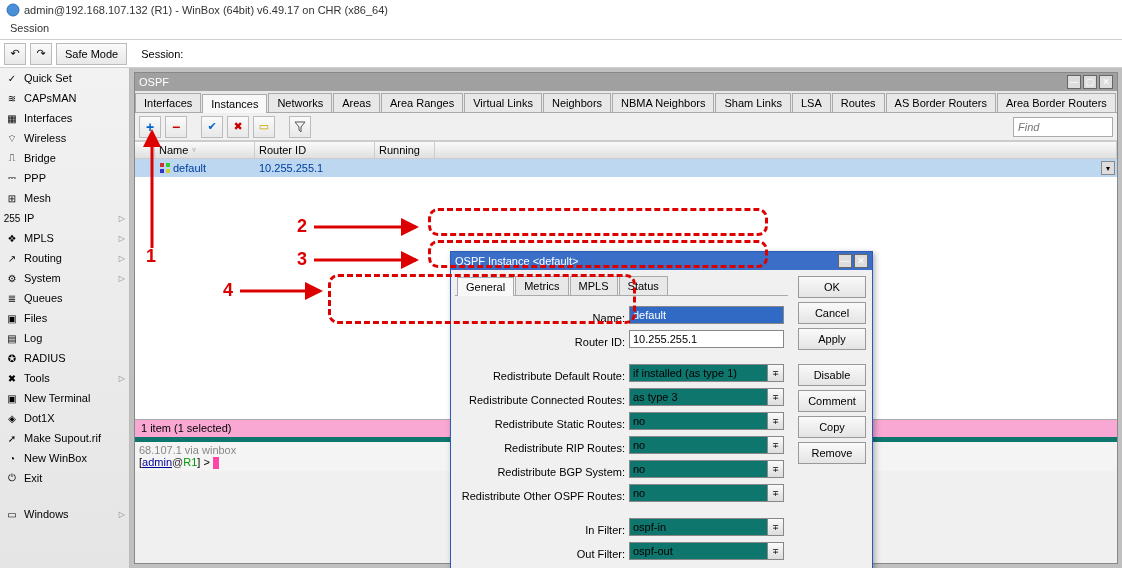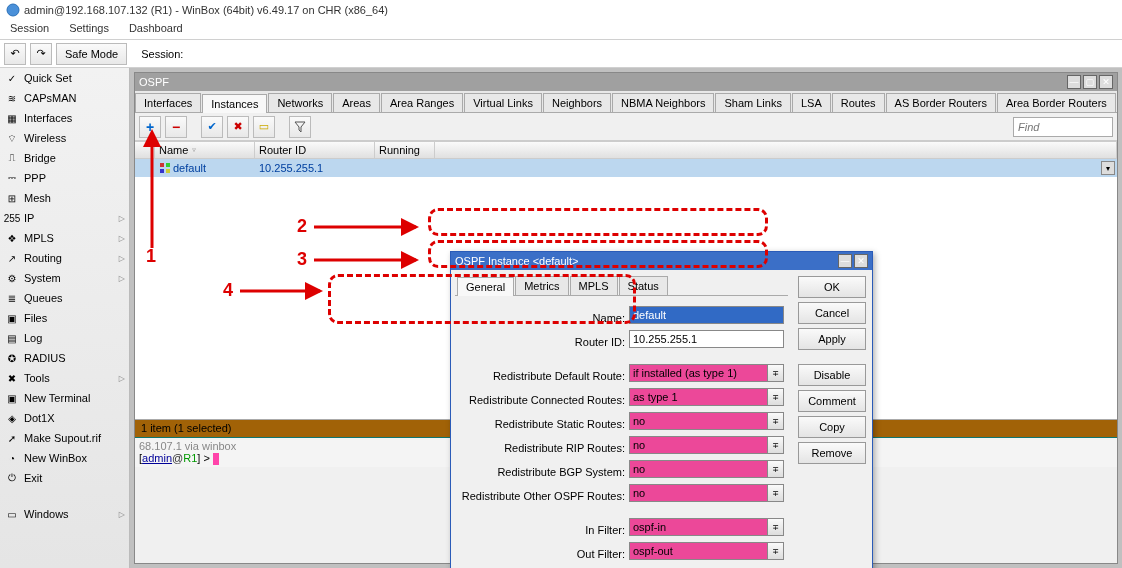--- a/index.html
+++ b/index.html
@@ -1,21 +1,21 @@
 <!DOCTYPE html>
 <html><head>
 <meta charset="utf-8">
 <style>
 * { box-sizing: border-box; margin: 0; padding: 0; font-family: 'Segoe UI', Tahoma, sans-serif; font-size: 11px; }
 body { background: #fff; width: 1122px; height: 568px; overflow: hidden; position: relative; }
 
 .titlebar { height: 20px; display: flex; align-items: center; padding: 0 6px; color: #333; }
 .titlebar svg { margin-right: 4px; }
 
-.menubar { height: 20px; display: flex; gap: 12px; padding: 0 6px; color: #333; border-bottom: 1px solid #d0d0d0; }
+.menubar { height: 20px; display: flex; gap: 28px; padding: 0 6px; color: #333; border-bottom: 1px solid #d0d0d0; flex-direction: column; }
 .menubar span { padding: 2px 4px; cursor: default; }
 
 .toolbar { height: 28px; display: flex; align-items: center; gap: 4px; padding: 2px 4px; border-bottom: 1px solid #d0d0d0; }
 .tbbtn { width: 22px; height: 22px; border: 1px solid #bbb; background: linear-gradient(#fafafa,#e8e8e8); display: flex; align-items: center; justify-content: center; cursor: pointer; }
 .tbbtn-text { height: 22px; padding: 0 8px; border: 1px solid #bbb; background: linear-gradient(#fafafa,#e8e8e8); display: flex; align-items: center; cursor: pointer; }
 .session-input { height: 20px; width: 160px; border: 1px solid #aaa; padding: 0 4px; background: #fff; }
 
 .main { display: flex; height: calc(100% - 68px); }
 .sidebar { width: 130px; background: linear-gradient(#f2f2f2,#e5e5e5); border-right: 1px solid #bbb; overflow: hidden; }
 .side-item { display: flex; align-items: center; height: 20px; padding: 0 4px; gap: 4px; cursor: pointer; }
@@ -37,22 +37,22 @@
 .find-box { margin-left: auto; width: 100px; height: 20px; border: 1px solid #aaa; padding: 0 4px; color: #999; font-style: italic; }
 
 .table-head { display: flex; background: linear-gradient(#fafafa,#e0e0e0); border-top: 1px solid #ccc; border-bottom: 1px solid #ccc; height: 18px; }
 .th { border-right: 1px solid #ccc; padding: 2px 4px; display: flex; align-items: center; }
 .th-sort { margin-left: 4px; color: #888; font-size: 7px; }
 .tbody { flex: 1; background: #fff; overflow: hidden; }
 .tr { display: flex; height: 18px; background: #bcd7ef; color: #0040a0; }
 .td { padding: 2px 4px; display: flex; align-items: center; }
 .row-icon { width: 12px; height: 12px; margin-right: 2px; }
 
-.status-bar { border-top: 1px solid #aaa; padding: 2px 6px; background: #a16207; height: 18px; }
-.terminal { background: #f4f4f4; border-top: 1px solid #0f766e; padding: 2px 4px; font-family: 'Consolas', monospace; font-size: 11px; }
+.status-bar { border-top: 1px solid #aaa; padding: 2px 6px; background: #f9a8d4; height: 18px; }
+.terminal { background: #f4f4f4; border-top: 5px solid #0f766e; padding: 2px 4px; font-family: 'Consolas', monospace; font-size: 11px; }
 .terminal .prompt { color: #009; text-decoration: underline; }
 .terminal .at { color: #333; }
 .terminal .host { color: #090; }
 .terminal .cursor-blk { display:inline-block; width:6px; height:12px; background:#f4a; vertical-align:middle; }
 
 .instance-win { position: absolute; left: 320px; top: 183px; width: 423px; height: 383px; background: #f0f0f0; border: 1px solid #2a5bb8; box-shadow: 2px 2px 6px rgba(0,0,0,0.3); }
 .instance-win .win-title { background: #3b6fc7; }
 
 .dialog-body { display: flex; height: calc(100% - 18px); }
 .dialog-left { flex: 1; padding: 4px; }
@@ -60,21 +60,21 @@
 .dlg-btn { height: 22px; border: 1px solid #999; background: linear-gradient(#fafafa,#e4e4e4); display: flex; align-items: center; justify-content: center; cursor: pointer; }
 
 .dialog-tabs { display: flex; background: #f0f0f0; border-bottom: 1px solid #aaa; padding: 2px 2px 0 2px; }
 .dtab { padding: 3px 8px; border: 1px solid #aaa; border-bottom: none; background: #e8e8e8; margin-right: 1px; cursor: pointer; }
 .dtab.active { background: #f8f8f8; position: relative; top: 1px; }
 
 .form-rows { padding: 4px 4px; }
 .frow { display: flex; align-items: flex-end; height: 24px; }
 .flabel { width: 170px; text-align: right; padding-right: 4px; }
 .finput { flex: 1; height: 18px; border: 1px solid #888; padding: 0 3px; background: #fff; }
-.fselect { flex: 1; height: 18px; border: 1px solid #888; background: #ec4899; display: flex; align-items: center; padding: 0 3px; position: relative; }
+.fselect { flex: 1; height: 18px; border: 1px solid #888; background: #0f766e; display: flex; align-items: center; padding: 0 3px; position: relative; }
 .fselect .dd { position: absolute; right: 0; top: 0; width: 16px; height: 100%; border-left: 1px solid #888; background: linear-gradient(#fafafa,#ddd); display: flex; align-items: center; justify-content: center; font-size: 8px; }
 .finput.sel { background: #316ac5; color: #fff; }
 .frow-gap { height: 10px; }
 
 .annot-hi { position: absolute; border: 3px dashed #d00; border-radius: 10px; pointer-events: none; }
 .annot-num { position: absolute; color: #d00; font-weight: bold; font-size: 18px; pointer-events: none; }
 .annot-arrow { position: absolute; pointer-events: none; }
 .annot-arrow svg { overflow: visible; }
 
 .sortbtn { position:absolute; right:2px; top:20px; width:14px; height:14px; border:1px solid #888; background:#ddd; display:flex; align-items:center; justify-content:center; font-size:8px; }
@@ -311,21 +311,21 @@
             <div class="frow">
                 <div class="flabel">Redistribute Default Route:</div>
                 <div class="fselect">
                   <span>if installed (as type 1)</span>
                   <div class="dd">∓</div>
                 </div>
               </div>
             <div class="frow">
                 <div class="flabel">Redistribute Connected Routes:</div>
                 <div class="fselect">
-                  <span>as type 1</span>
+                  <span>as type 3</span>
                   <div class="dd">∓</div>
                 </div>
               </div>
             <div class="frow">
                 <div class="flabel">Redistribute Static Routes:</div>
                 <div class="fselect">
                   <span>no</span>
                   <div class="dd">∓</div>
                 </div>
               </div>

